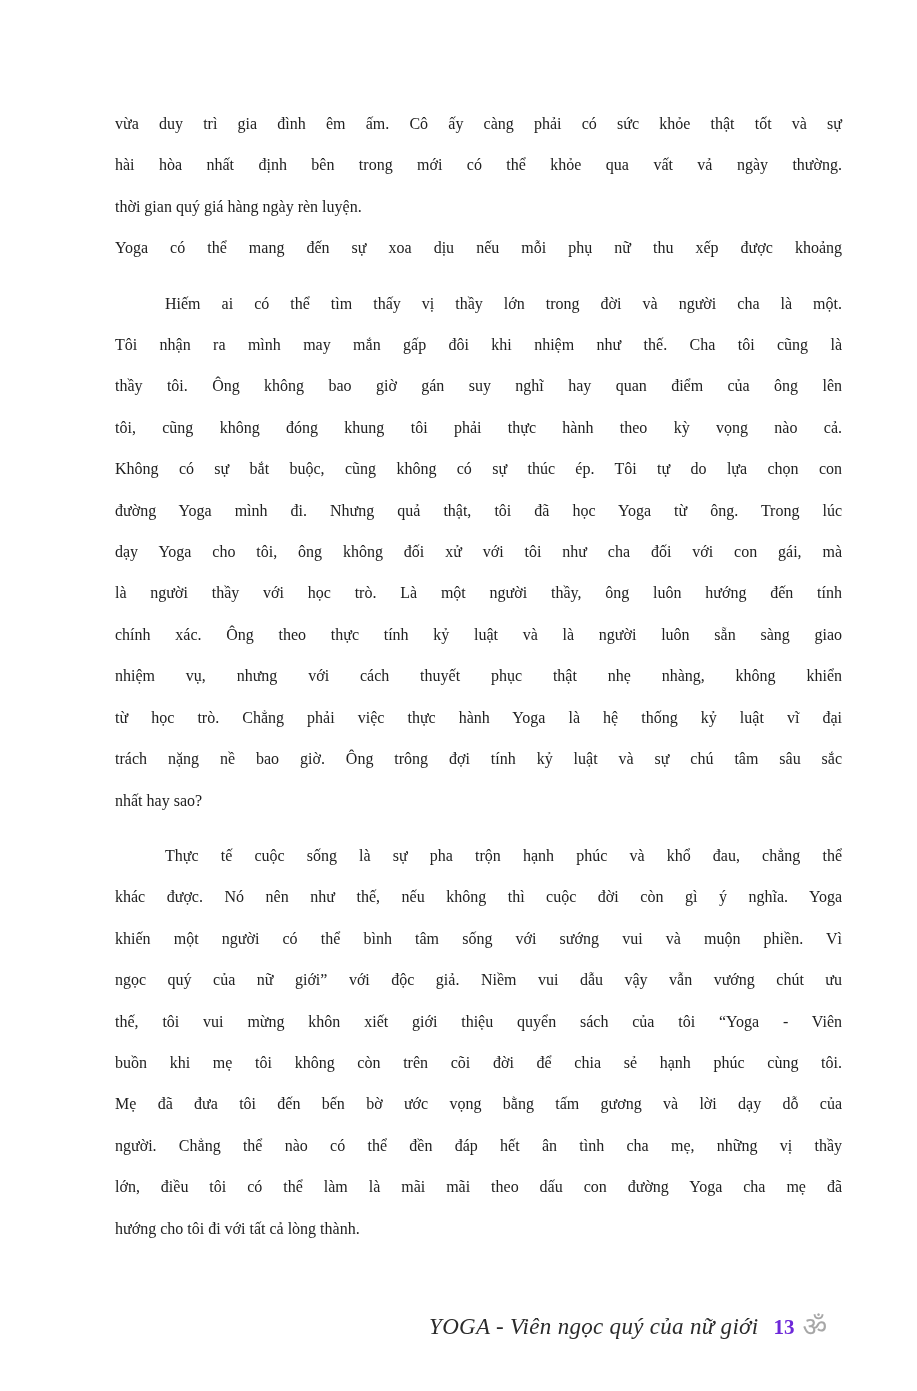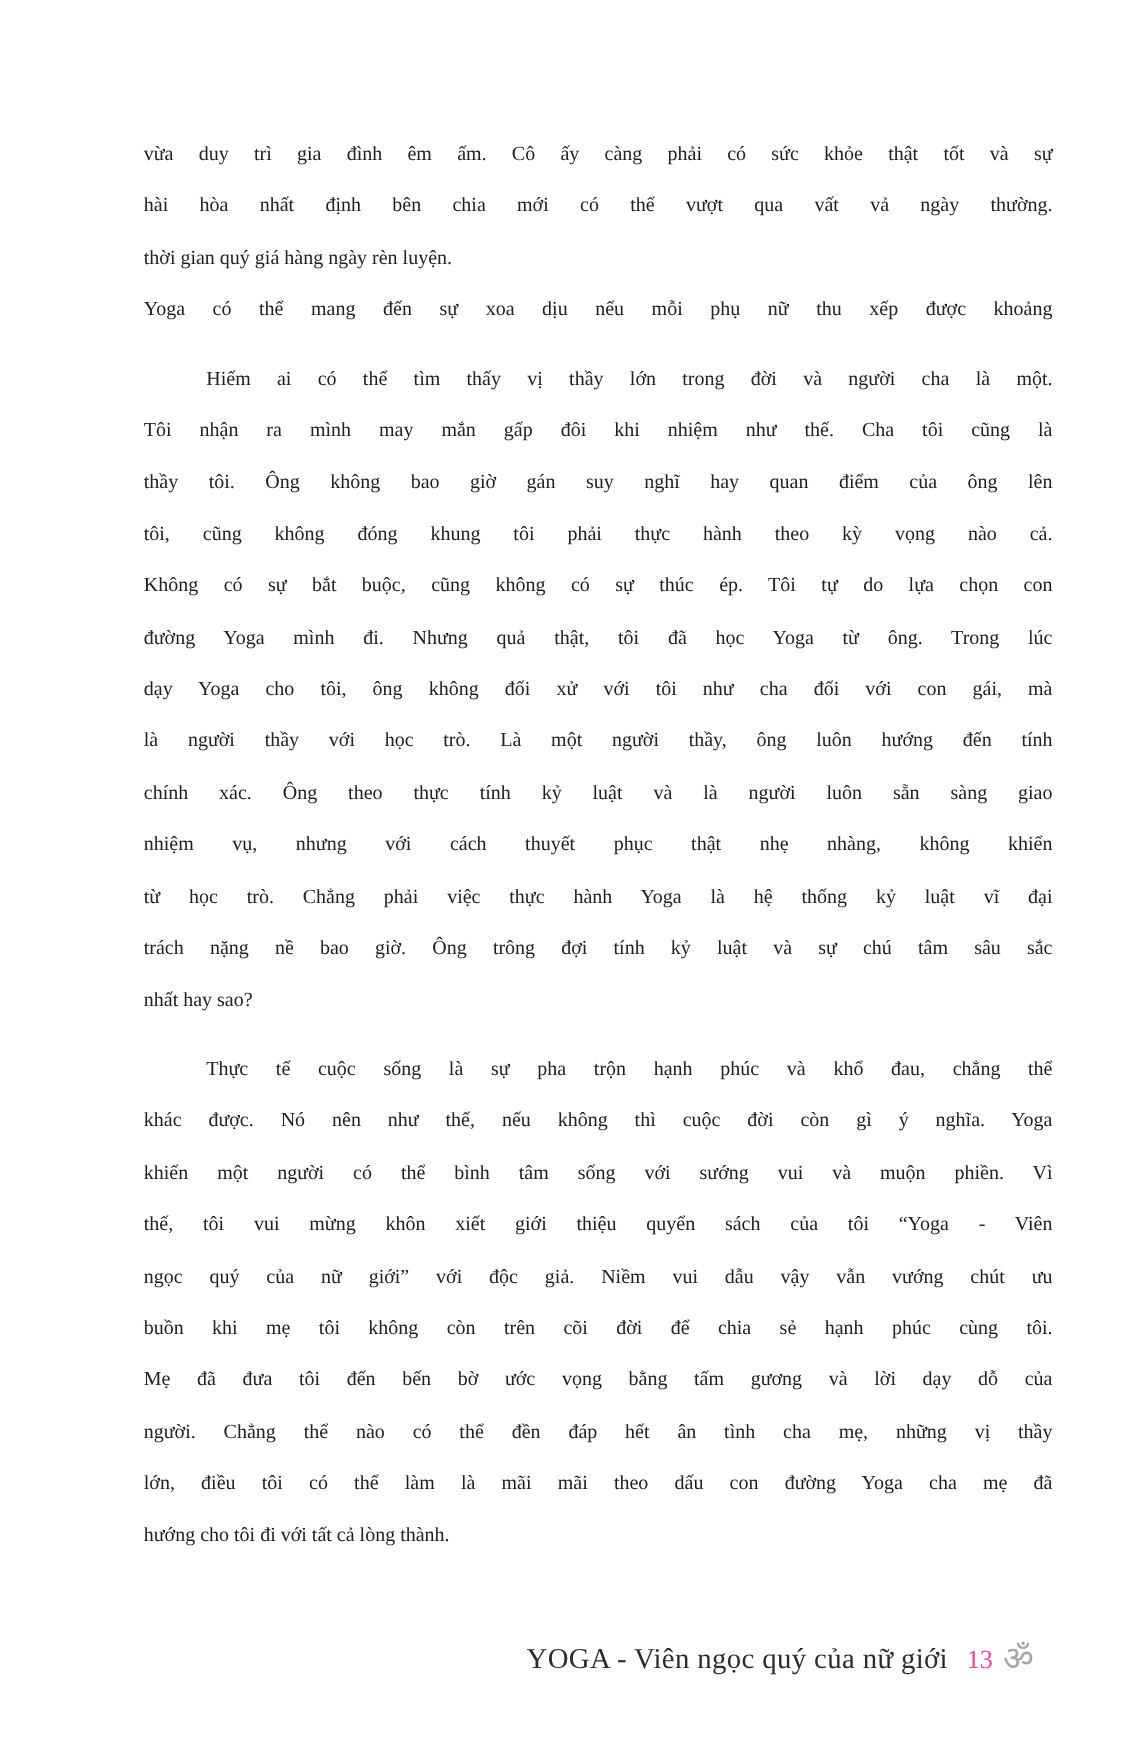--- a/index.html
+++ b/index.html
@@ -39,46 +39,48 @@
   }
   .footer {
     position: absolute;
     top: 1305px;
     right: 90px;
     display: flex;
     align-items: baseline;
     white-space: nowrap;
   }
   .book-title {
+    font-style: italic;
     font-size: 23px;
     color: #2b2b2b;
     letter-spacing: 0.3px;
   }
   .page-number {
     font-size: 21px;
-    color: #ec4899;
+    color: #6d28d9;
     margin-left: 15px;
+    font-weight: bold;
   }
   .om {
     font-family: "DejaVu Sans", sans-serif;
     font-size: 27px;
     margin-left: 8px;
     position: relative;
     top: 2px;
   }
 </style>
 </head>
 <body>
 
 <div class="page">
 
   <main class="text-block" id="paragraphs-container">
       <div class="paragraph">
         <div class="line">vừa duy trì gia đình êm ấm. Cô ấy càng phải có sức khỏe thật tốt và sự</div>
-        <div class="line">hài hòa nhất định bên chia mới có thể vượt qua vất vả ngày thường.</div>
+        <div class="line">hài hòa nhất định bên trong mới có thể khỏe qua vất vả ngày thường.</div>
         <div class="line last">thời gian quý giá hàng ngày rèn luyện.</div>
         <div class="line">Yoga có thể mang đến sự xoa dịu nếu mỗi phụ nữ thu xếp được khoảng</div>
       </div>
       <div class="paragraph">
         <div class="line first-indent">Hiếm ai có thể tìm thấy vị thầy lớn trong đời và người cha là một.</div>
         <div class="line">Tôi nhận ra mình may mắn gấp đôi khi nhiệm như thế. Cha tôi cũng là</div>
         <div class="line">thầy tôi. Ông không bao giờ gán suy nghĩ hay quan điểm của ông lên</div>
         <div class="line">tôi, cũng không đóng khung tôi phải thực hành theo kỳ vọng nào cả.</div>
         <div class="line">Không có sự bắt buộc, cũng không có sự thúc ép. Tôi tự do lựa chọn con</div>
         <div class="line">đường Yoga mình đi. Nhưng quả thật, tôi đã học Yoga từ ông. Trong lúc</div>
@@ -87,22 +89,22 @@
         <div class="line">chính xác. Ông theo thực tính kỷ luật và là người luôn sẵn sàng giao</div>
         <div class="line">nhiệm vụ, nhưng với cách thuyết phục thật nhẹ nhàng, không khiển</div>
         <div class="line">từ học trò. Chẳng phải việc thực hành Yoga là hệ thống kỷ luật vĩ đại</div>
         <div class="line">trách nặng nề bao giờ. Ông trông đợi tính kỷ luật và sự chú tâm sâu sắc</div>
         <div class="line last">nhất hay sao?</div>
       </div>
       <div class="paragraph">
         <div class="line first-indent">Thực tế cuộc sống là sự pha trộn hạnh phúc và khổ đau, chẳng thể</div>
         <div class="line">khác được. Nó nên như thế, nếu không thì cuộc đời còn gì ý nghĩa. Yoga</div>
         <div class="line">khiến một người có thể bình tâm sống với sướng vui và muộn phiền. Vì</div>
+        <div class="line">ngọc quý của nữ giới” với độc giả. Niềm vui dẫu vậy vẫn vướng chút ưu</div>
         <div class="line">thế, tôi vui mừng khôn xiết giới thiệu quyển sách của tôi “Yoga - Viên</div>
-        <div class="line">ngọc quý của nữ giới” với độc giả. Niềm vui dẫu vậy vẫn vướng chút ưu</div>
         <div class="line">buồn khi mẹ tôi không còn trên cõi đời để chia sẻ hạnh phúc cùng tôi.</div>
         <div class="line">Mẹ đã đưa tôi đến bến bờ ước vọng bằng tấm gương và lời dạy dỗ của</div>
         <div class="line">người. Chẳng thể nào có thể đền đáp hết ân tình cha mẹ, những vị thầy</div>
         <div class="line">lớn, điều tôi có thể làm là mãi mãi theo dấu con đường Yoga cha mẹ đã</div>
         <div class="line last">hướng cho tôi đi với tất cả lòng thành.</div>
       </div>
     </main>
 
   <footer class="footer">
     <span class="book-title">YOGA - Viên ngọc quý của nữ giới</span>

